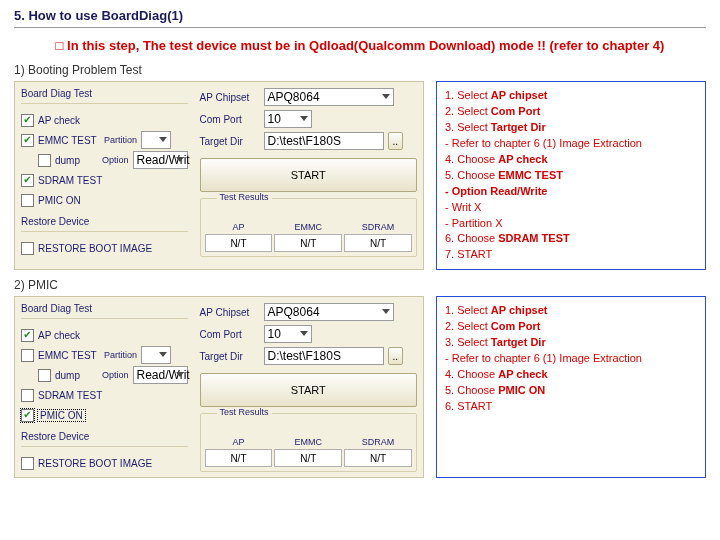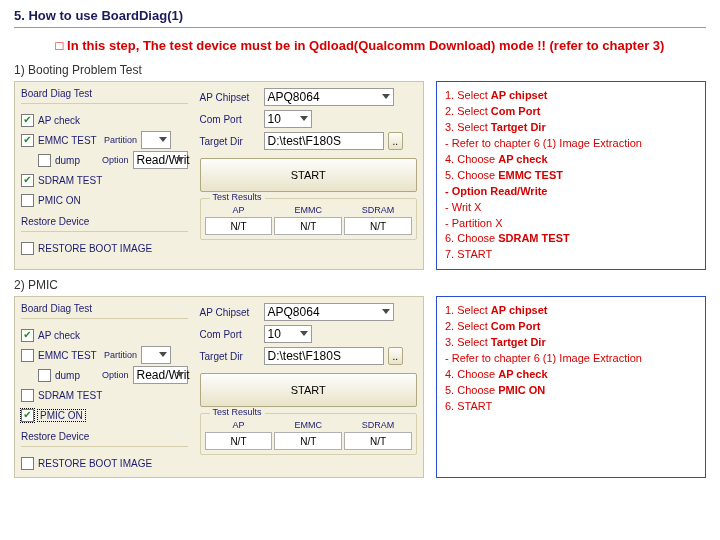--- a/index.html
+++ b/index.html
@@ -122,28 +122,28 @@
   .form-label { width: 60px; color: #1a1a70; }
   .results {
     border: 1px solid #d6cfae;
     border-radius: 2px;
     margin-top: 6px;
     padding: 2px 4px 4px 4px;
     position: relative;
   }
   .results-title {
     position: absolute;
-    top: -7px; left: 9px;
+    top: -7px; left: 16px;
     background: #f4f0df;
     padding: 0 3px;
     color: #1a1a70;
     font-size: 9px;
   }
   .results-cols {
-    display: flex; gap: 2px; margin-top: 4px;
+    display: flex; gap: 2px; margin-top: 21px;
   }
   .res-col {
     flex: 1;
     text-align: center;
   }
   .res-head { color: #1a1a70; font-size: 9px; margin-bottom: 2px; }
   .res-val {
     background: #fff;
     border: 1px solid #b0b0b0;
     height: 18px;
@@ -159,21 +159,21 @@
     line-height: 1.45;
   }
   .instr .red { color: #d60000; }
 </style>
 </head>
 <body>
 
 <div class="page">
 
   <div class="title">5. How to use BoardDiag(1)</div>
-  <div class="warning">□ In this step, The test device must be in Qdload(Qualcomm Download) mode !! (refer to chapter 3)</div>
+  <div class="warning">□ In this step, The test device must be in Qdload(Qualcomm Download) mode !! (refer to chapter 4)</div>
 
   <div class="subhead">1)   Booting Problem Test</div>
   <div class="block">
     <div class="ui">
       <div class="ui-left">
         <div class="group-title">Board Diag Test</div>
         <div class="divider"></div>
         <div class="row">
           <span class="chk checked"></span>
           <span>AP check</span>

